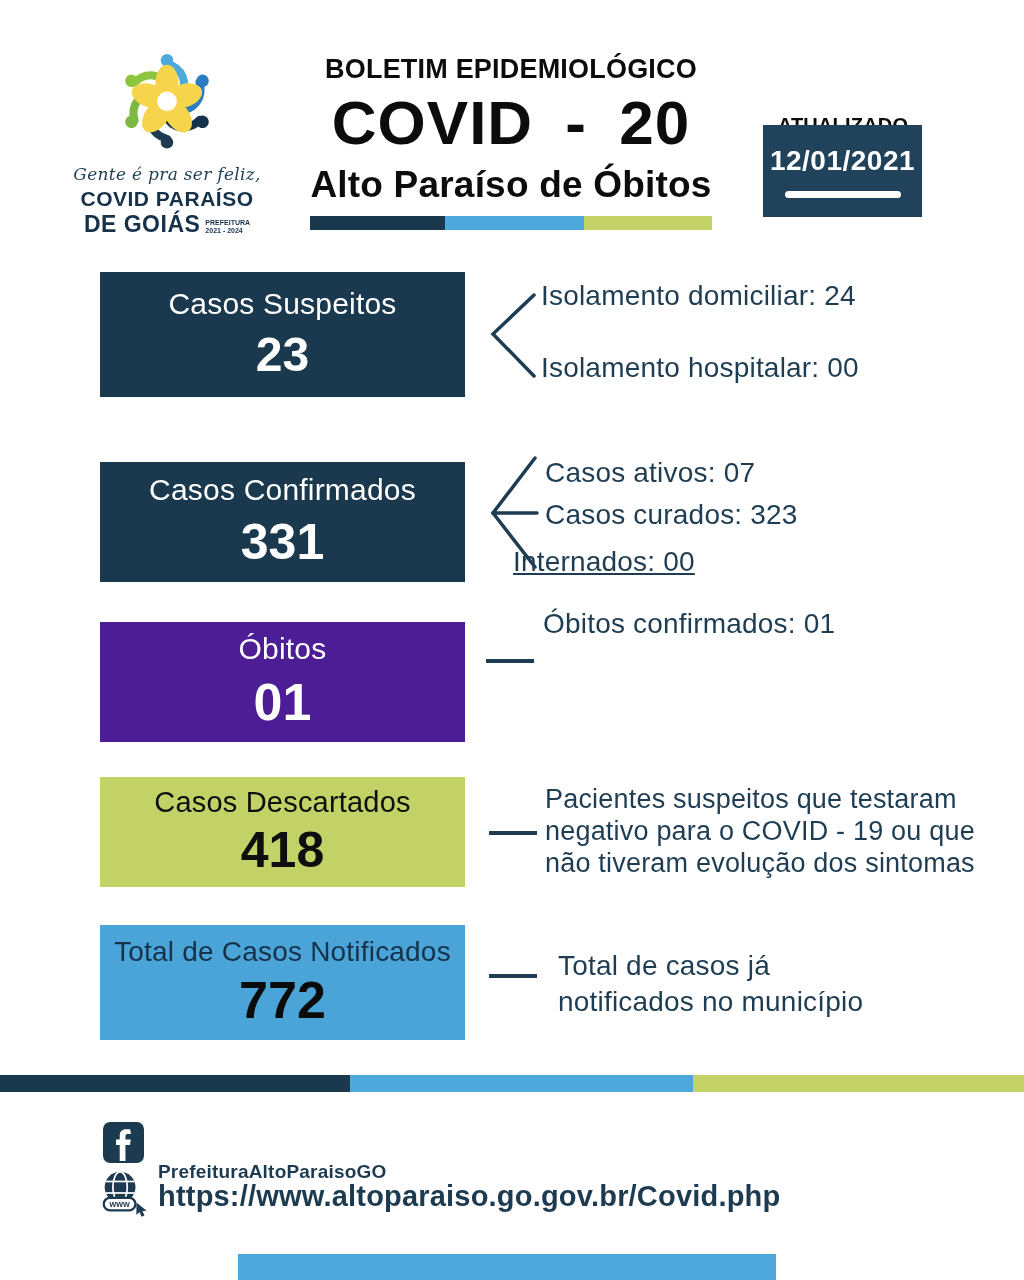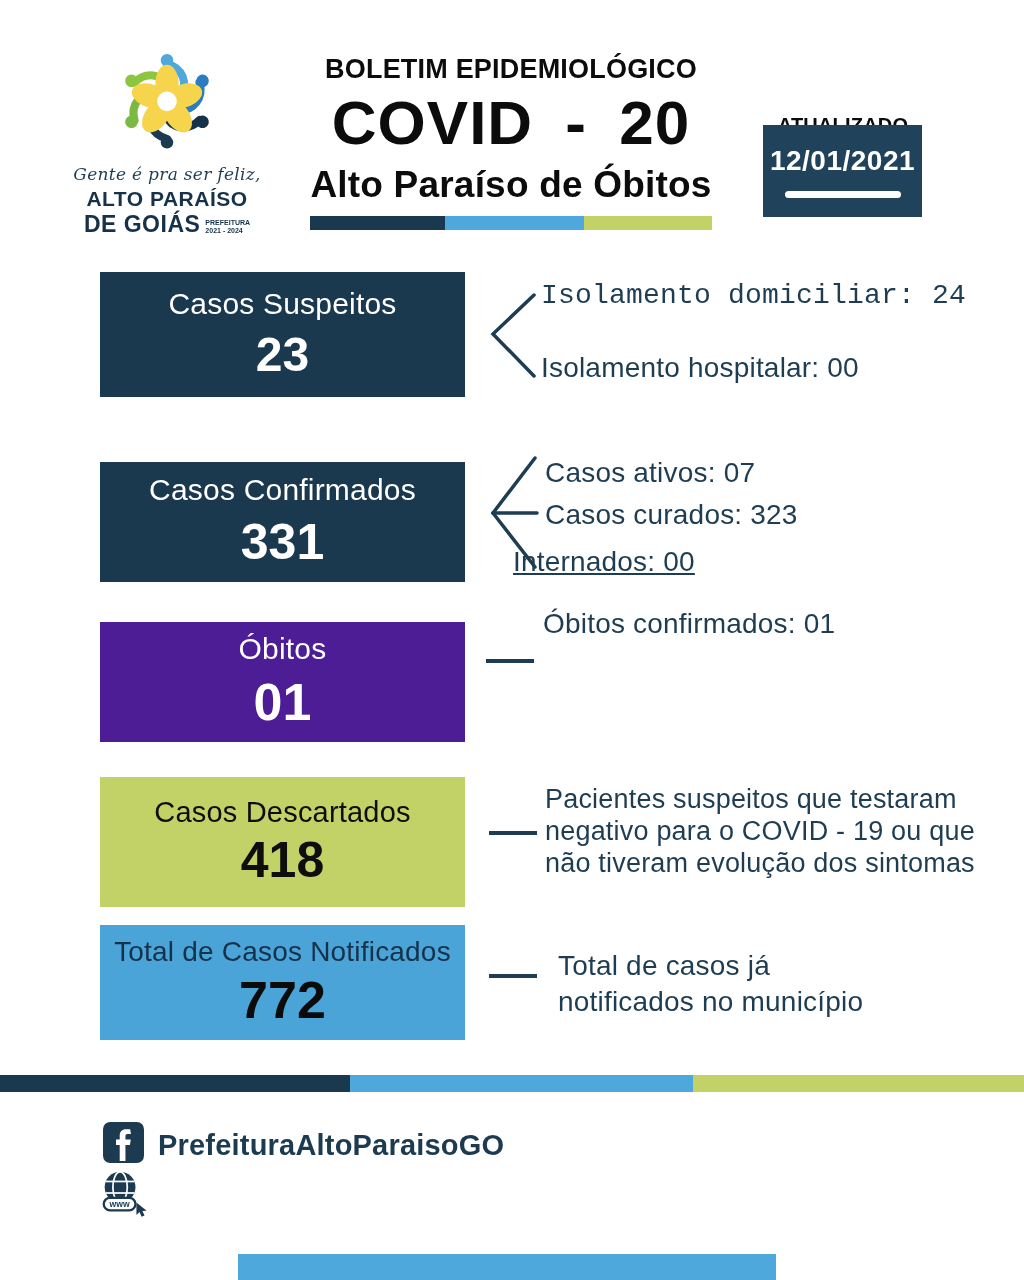--- a/index.html
+++ b/index.html
@@ -51,21 +51,21 @@
   .dash{height:4px;background:#1e3d52;}
   .conn{stroke:#1e3d52;stroke-width:3.5;fill:none;stroke-linecap:round;}
 
   
   .footbar{left:0;top:1075px;width:1024px;height:17px;display:flex;}
   .fb-navy{background:#1b394e;width:350px;}
   .fb-blue{background:#4fa8dc;width:343px;}
   .fb-green{background:#c3d266;width:331px;}
 
   .fb-icon{left:103px;top:1122px;width:41px;height:41px;}
-  .fb-text{left:158px;top:1129px;font-size:29px;font-weight:800;color:#1d3b50;letter-spacing:.2px;}
+  .fb-text{left:158px;top:1161px;font-size:19px;font-weight:800;color:#1d3b50;letter-spacing:.2px;}
   .globe-icon{left:97px;top:1168px;width:50px;height:50px;}
   .web-text{left:158px;top:1180px;font-size:29px;font-weight:800;color:#1d3b50;letter-spacing:.2px;}
   .bottom-bar{left:238px;top:1254px;width:538px;height:26px;background:#4fa8dc;}
 </style>
 </head>
 <body>
 
 <div class="canvas">
 
   <div class="abs logo-block">
@@ -109,21 +109,21 @@
         <g transform="rotate(216 85 62)">
             <ellipse cx="85" cy="42" rx="13" ry="21"></ellipse>
           </g>
         <g transform="rotate(288 85 62)">
             <ellipse cx="85" cy="42" rx="13" ry="21"></ellipse>
           </g>
       </g>
       <circle cx="85" cy="62" r="11" fill="#ffffff"></circle>
     </svg>
     <div class="tagline">Gente é pra ser feliz,</div>
-    <div class="city1">ALTO PARAÍSO</div>
+    <div class="city1">COVID PARAÍSO</div>
     <div class="city2row">
       <span class="city2">DE GOIÁS</span>
       <span class="pref">
         <span>PREFEITURA</span><br>
         <span>2021 - 2024</span>
       </span>
     </div>
   </div>
 
   <div class="abs titleblock">
@@ -143,21 +143,21 @@
     <div class="u-underline"></div>
   </div>
 
   <div class="abs statbox box-navy" style="top:272px;height:125px;">
     <div class="lbl">Casos Suspeitos</div>
     <div class="val" style="font-size:48px;">23</div>
   </div>
   <svg class="abs" style="left:490px;top:293px;width:48px;height:85px;" viewBox="0 0 48 85">
     <polyline class="conn" points="44,2 3,41 44,83"></polyline>
   </svg>
-  <div class="abs note" style="left:541px;top:280px;font-family:Liberation Mono, monospace;">Isolamento domiciliar: 24</div>
+  <div class="abs note" style="left:541px;top:280px;">Isolamento domiciliar: 24</div>
   <div class="abs note" style="left:541px;top:352px;">Isolamento hospitalar: 00</div>
 
   <div class="abs statbox box-navy" style="top:462px;height:120px;">
     <div class="lbl">Casos Confirmados</div>
     <div class="val" style="font-size:50px;">331</div>
   </div>
   <svg class="abs" style="left:490px;top:455px;width:50px;height:115px;" viewBox="0 0 50 115">
     <line class="conn" x1="3" y1="58" x2="45" y2="3"></line>
     <line class="conn" x1="3" y1="58" x2="47" y2="58"></line>
     <line class="conn" x1="3" y1="58" x2="45" y2="112"></line>
@@ -166,21 +166,21 @@
   <div class="abs note" style="left:545px;top:499px;">Casos curados: 323</div>
   <div class="abs note" style="left:513px;top:546px;text-decoration:underline;">Internados: 00</div>
 
   <div class="abs statbox box-black" style="top:622px;height:120px;">
     <div class="lbl">Óbitos</div>
     <div class="val" style="font-size:52px;">01</div>
   </div>
   <div class="abs dash" style="left:486px;top:659px;width:48px;"></div>
   <div class="abs note" style="left:543px;top:608px;">Óbitos confirmados: 01</div>
 
-  <div class="abs statbox box-green" style="top:777px;height:130px;">
+  <div class="abs statbox box-green" style="top:777px;height:110px;">
     <div class="lbl" style="font-size:29px;">Casos Descartados</div>
     <div class="val" style="font-size:50px;margin-top:2px;">418</div>
   </div>
   <div class="abs dash" style="left:489px;top:831px;width:48px;"></div>
   <div class="abs note-wrap" style="left:545px;top:783px;width:460px;">Pacientes suspeitos que testaram negativo para o COVID - 19 ou que não tiveram evolução dos sintomas</div>
 
   <div class="abs statbox box-blue" style="top:925px;height:115px;">
     <div class="lbl" style="font-size:28px;color:#16324a;">Total de Casos Notificados</div>
     <div class="val" style="font-size:52px;color:#0b0b0b;margin-top:2px;">772</div>
   </div>
@@ -203,16 +203,17 @@
     <circle cx="24" cy="20" r="16" fill="#1d3b50"></circle>
     <g stroke="#ffffff" stroke-width="1.8" fill="none">
       <ellipse cx="24" cy="20" rx="7.5" ry="16"></ellipse>
       <line x1="9" y1="14" x2="39" y2="14"></line>
       <line x1="9" y1="26" x2="39" y2="26"></line>
     </g>
     <rect x="7" y="31" width="33" height="13" rx="6.5" fill="#ffffff" stroke="#1d3b50" stroke-width="2.4"></rect>
     <text x="23.5" y="41" font-size="9" font-weight="bold" text-anchor="middle" fill="#1d3b50">www</text>
     <path d="M41 36 l0 13 l3.2-3.2 l2.2 5 l3-1.4 l-2.2-4.8 l4.4-0.2 z" fill="#1d3b50"></path>
   </svg>
+  <div class="abs web-text">https://www.altoparaiso.go.gov.br/Covid.php</div>
 
   <div class="abs bottom-bar"></div>
 
 </div>
 
 </body></html>

